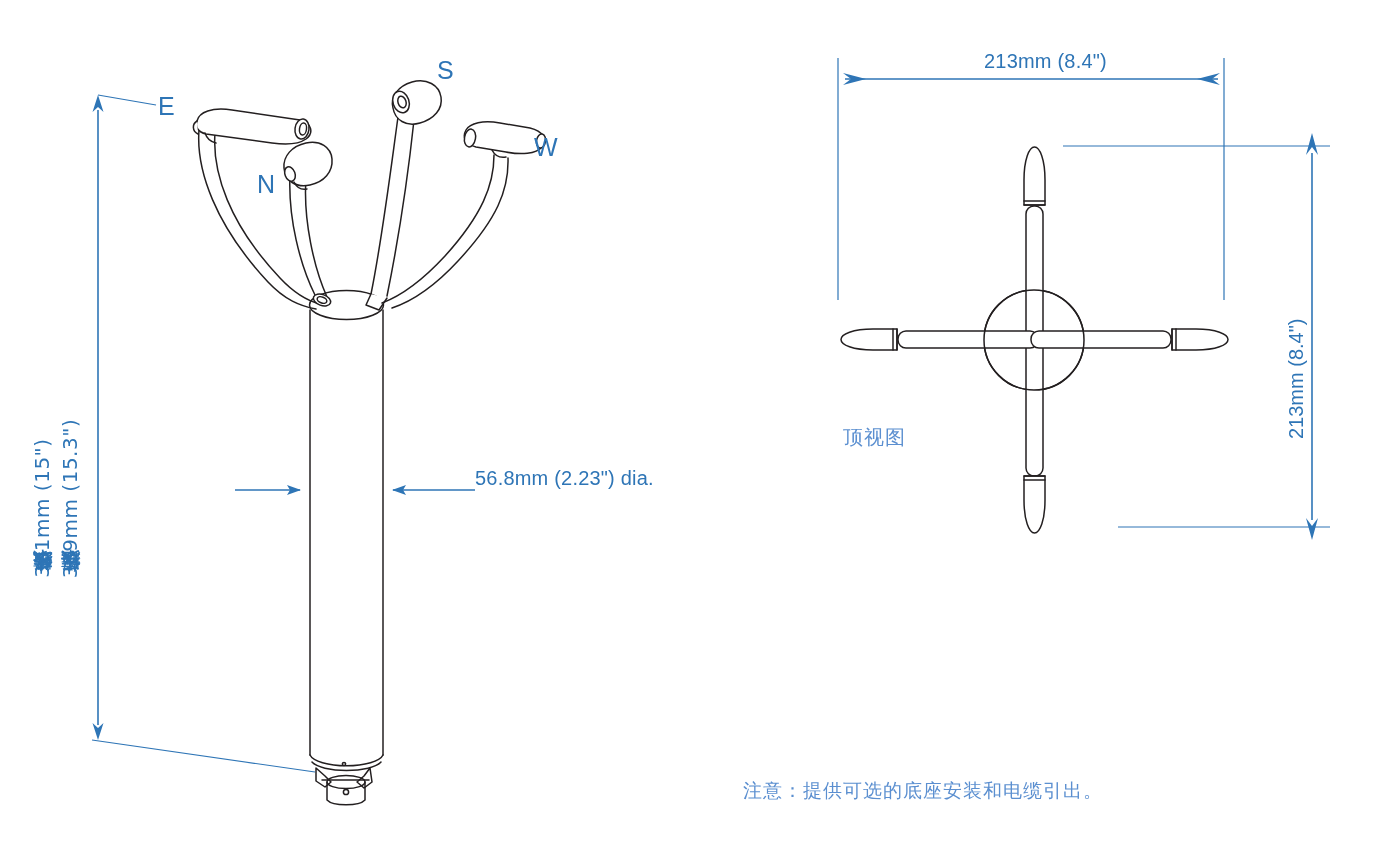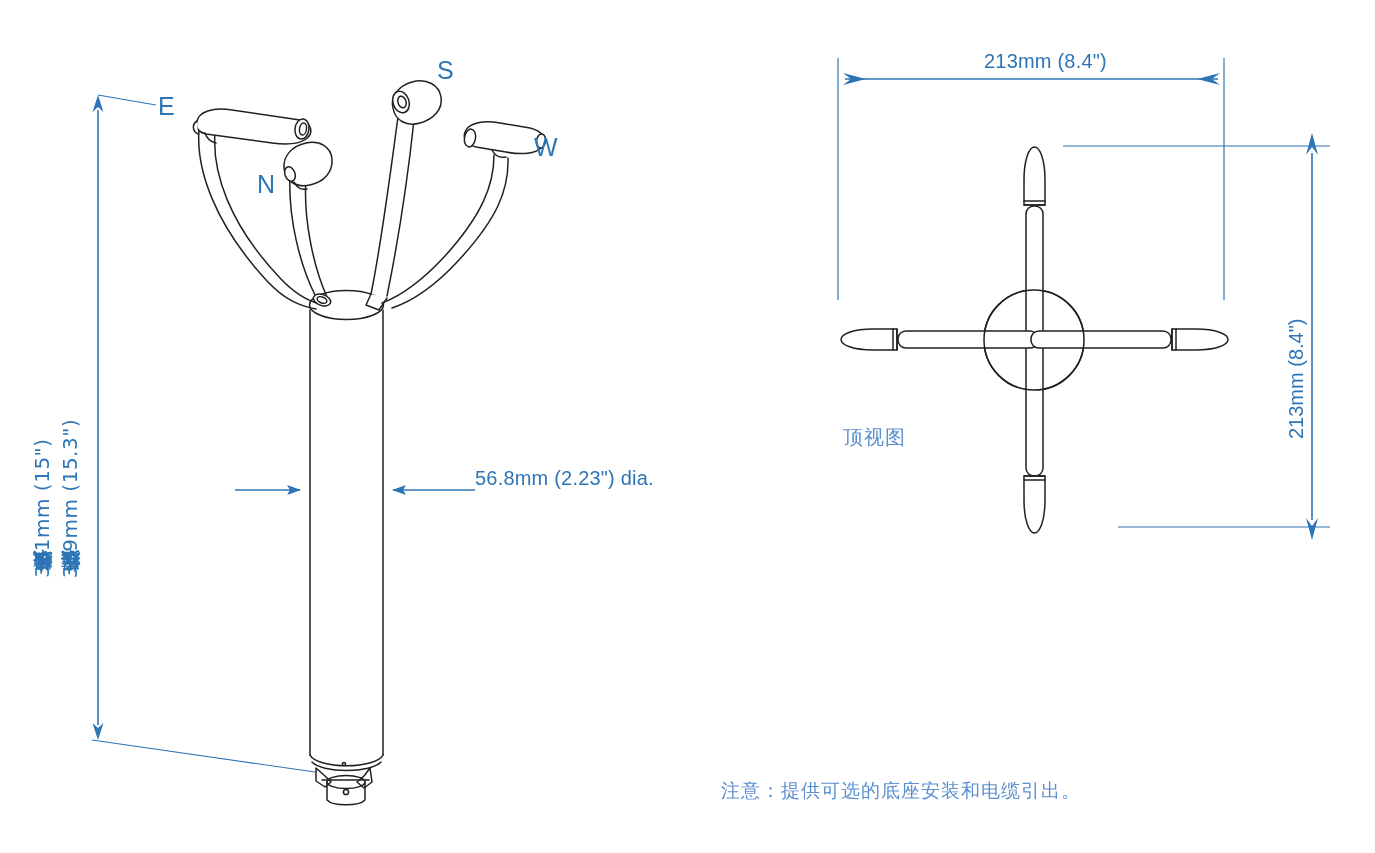--- a/index.html
+++ b/index.html
@@ -230,15 +230,15 @@
   <div class="lbl vert-cjk" style="left:56px; top:258px; height:330px;">仅连接头版本 389mm (15.3")</div>
 
   <div class="lbl dim-text" style="left:475px; top:467px;">56.8mm (2.23") dia.</div>
 
   <div class="lbl dim-text" style="left:984px; top:50px;">213mm (8.4")</div>
 
   <div class="lbl vert-dim" style="left:1285px; top:264px; height:175px;">213mm (8.4")</div>
 
   <div class="lbl cjk cjk-topview" style="left:843px; top:424px;">顶视图</div>
 
-  <div class="lbl cjk cjk-note" style="left:721px; top:778px;">注意：提供可选的底座安装和电缆引出。</div>
+  <div class="lbl cjk cjk-note" style="left:743px; top:778px;">注意：提供可选的底座安装和电缆引出。</div>
 
 </div>
 
 </body></html>

